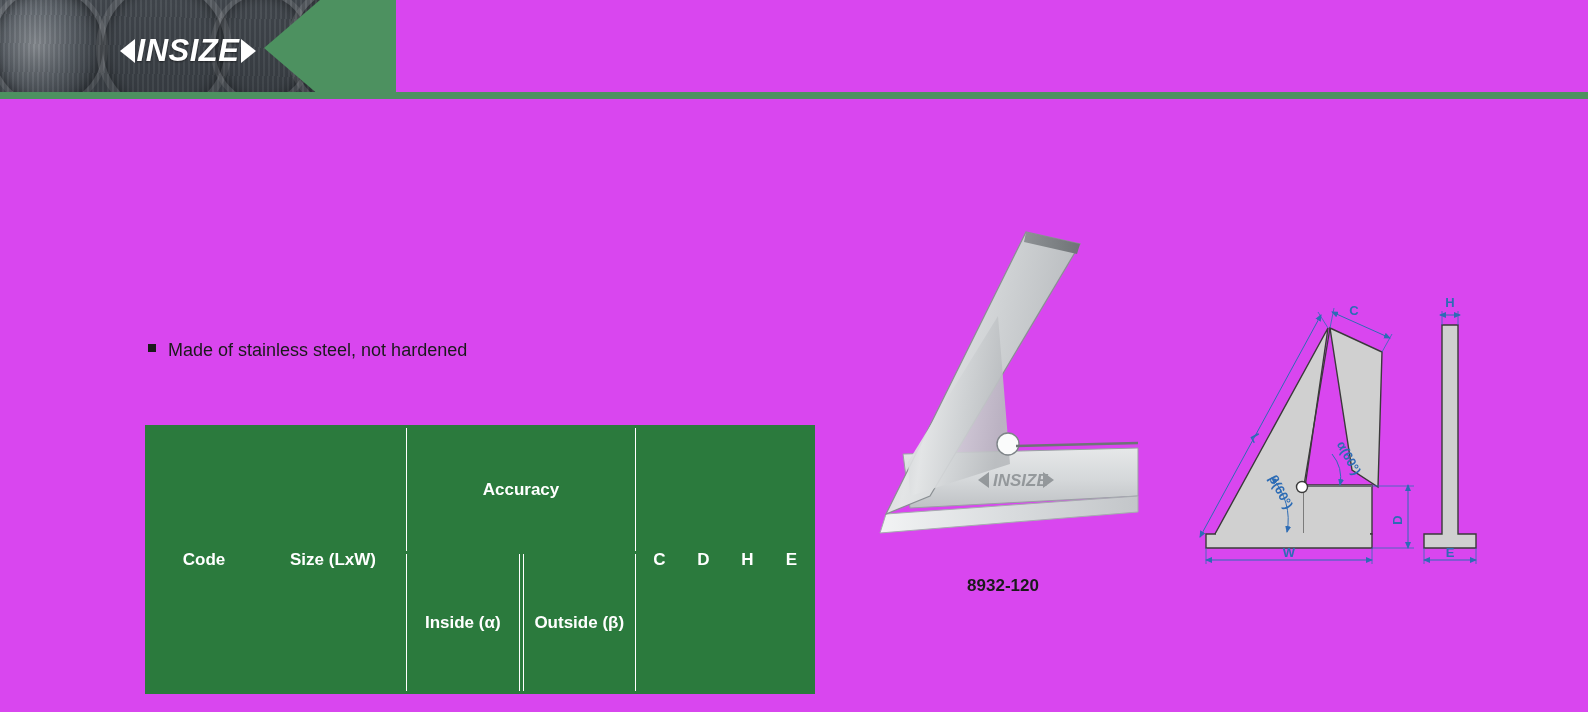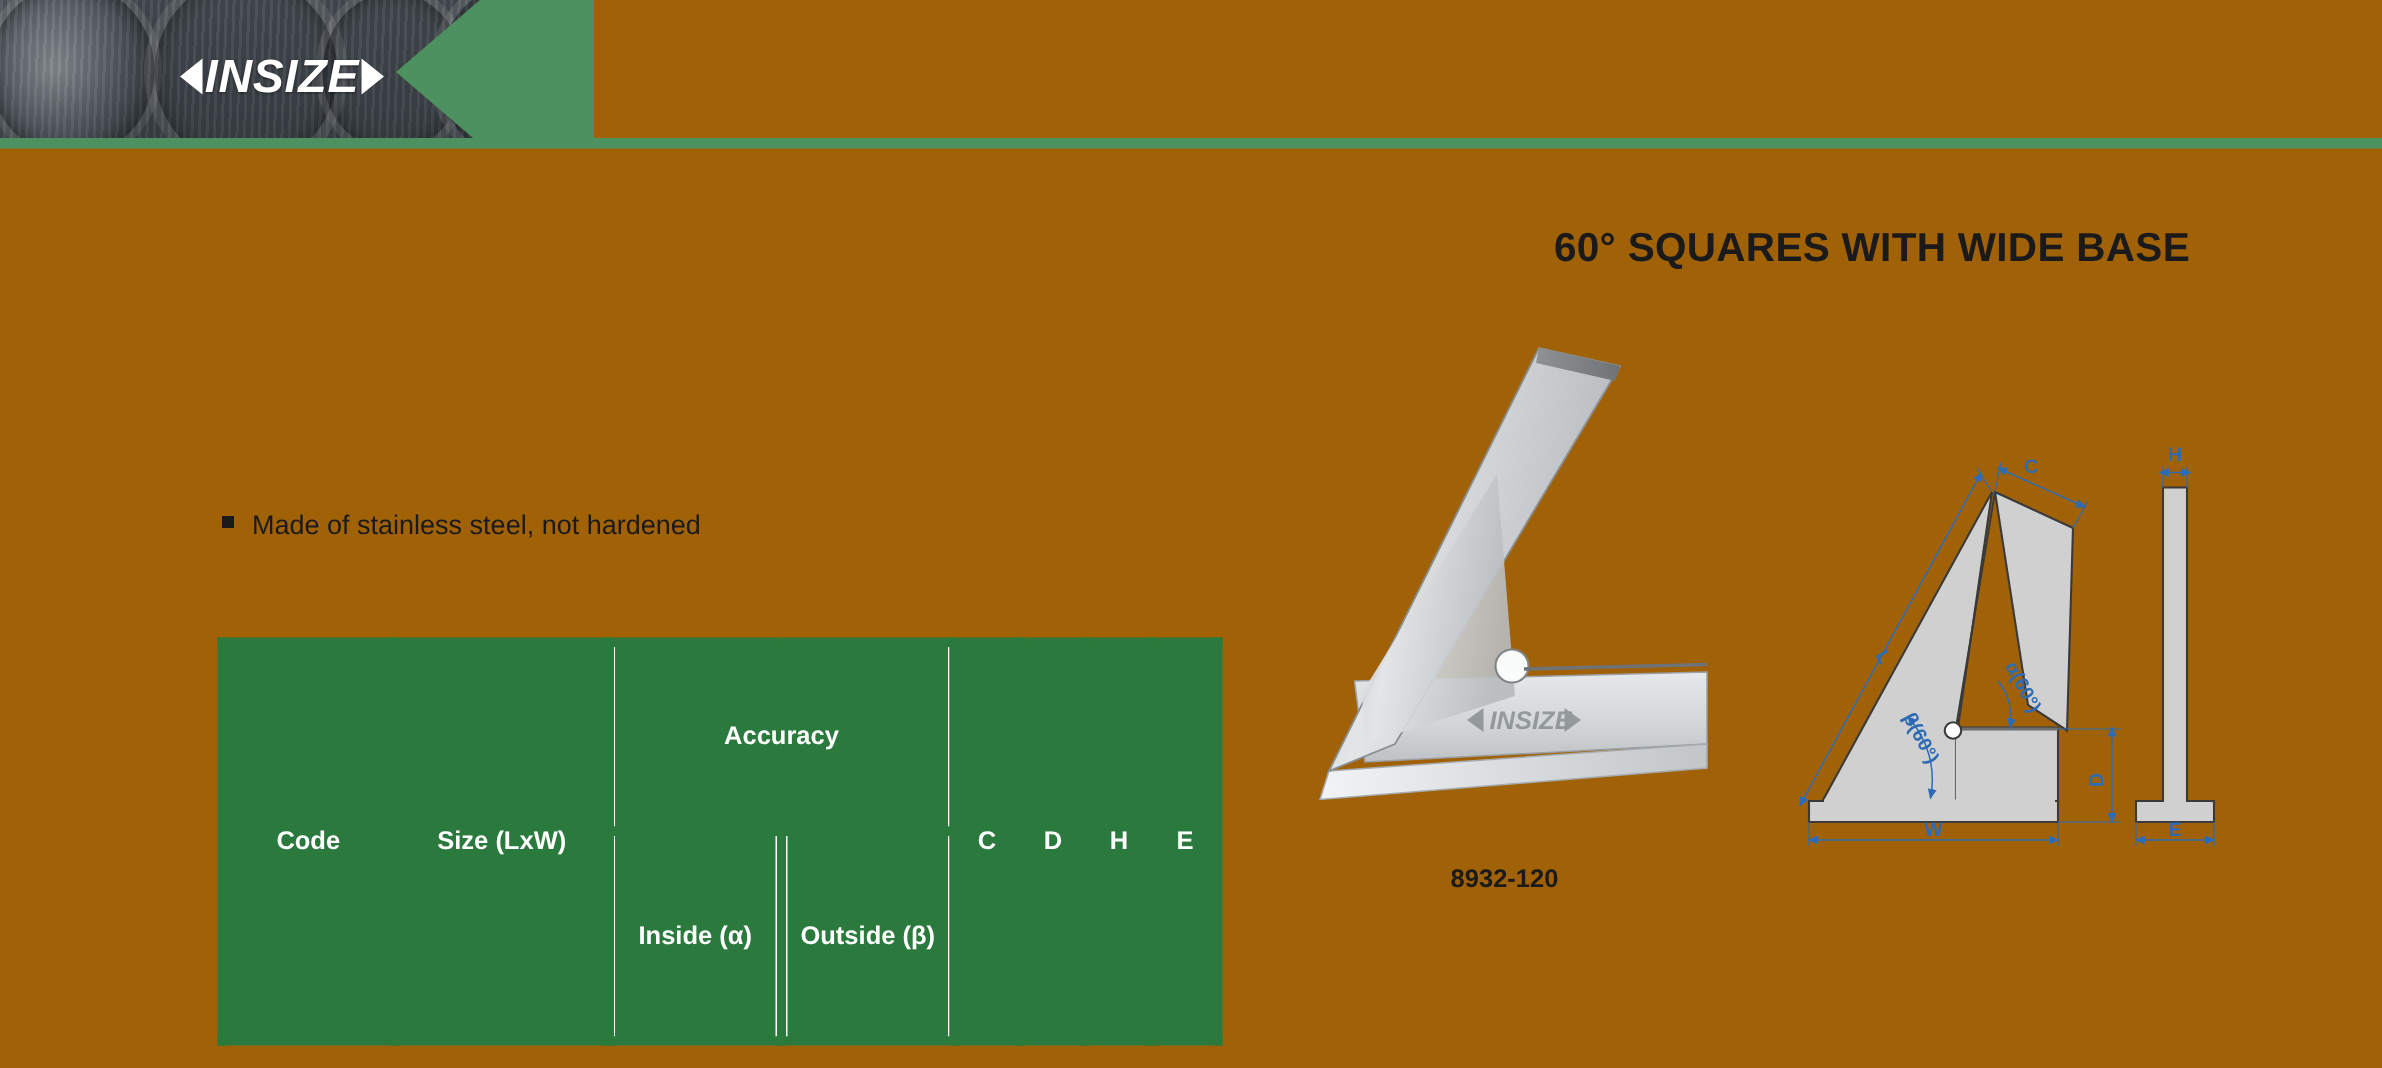--- a/index.html
+++ b/index.html
@@ -2,21 +2,21 @@
 <html><head>
 <meta charset="utf-8">
 <style>
   * { box-sizing: border-box; margin: 0; padding: 0; }
   html, body {
     width: 1588px; height: 712px;
     background: #ffffff;
     font-family: "Liberation Sans", sans-serif;
     overflow: hidden;
   }
-  .page { position: relative; width: 1588px; height: 712px; background: #a16207; }
+  .page { position: relative; width: 1588px; height: 712px; background: #d946ef; }
 
   
   .header { position: absolute; left: 0; top: 0; width: 1588px; height: 100px; }
   .header-photo {
     position: absolute; left: 0; top: 0; width: 396px; height: 96px;
     overflow: hidden;
     background:
       radial-gradient(ellipse 60px 70px at 36px 46px, #b9bec4 0%, #7d848c 55%, #52585f 100%),
       radial-gradient(ellipse 78px 80px at 150px 44px, #c4c9cf 0%, #868d95 58%, #474d55 100%),
       radial-gradient(ellipse 44px 70px at 236px 42px, #cdd2d7 0%, #8d949c 60%, #4b5159 100%),
@@ -76,21 +76,21 @@
   
   .features { position: absolute; left: 148px; top: 340px; }
   .feature-item { display: flex; align-items: center; gap: 12px; font-size: 18px; color: #1a1a1a; }
   .bullet { width: 8px; height: 8px; background: #1a1a1a; flex: none; position: relative; top: -3px; }
 
   
   .table-wrap { position: absolute; left: 145px; top: 425px; width: 670px; }
   .unit-label { text-align: right; font-size: 17px; font-weight: bold; color: #1a1a1a; margin-bottom: 5px; padding-right: 2px; }
   table.spec { border-collapse: collapse; width: 670px; table-layout: fixed; }
   table.spec th, table.spec td {
-    border: 6px solid #22c55e; text-align: center; color: #1a1a1a;
+    border: 3px solid #22c55e; text-align: center; color: #1a1a1a;
     font-size: 16.5px; padding: 0;
   }
   table.spec thead th {
     background: #2b7a3d; color: #ffffff; font-weight: bold;
     border-color: #2b7a3d; font-size: 17px;
   }
   table.spec thead th.sep { border-color: #2b7a3d; box-shadow: inset 1px 0 0 #ffffff, inset -1px 0 0 #ffffff; }
   .th-code { width: 115px; }
   .th-size { width: 143px; }
   .th-in   { width: 115px; }
@@ -130,21 +130,20 @@
 
     <div class="logo">
       <span class="logo-arrow logo-arrow-l"></span>
       <span class="logo-text">INSIZE</span>
       <span class="logo-arrow logo-arrow-r"></span>
     </div>
 
     <div class="header-rule"></div>
   </div>
 
-  <div class="page-title">60° SQUARES WITH WIDE BASE</div>
 
   <div class="features">
     <div class="feature-item">
       <span class="bullet"></span>
       <span>Made of stainless steel, not hardened</span>
     </div>
   </div>
 
   <div class="table-wrap">
     <table class="spec">

